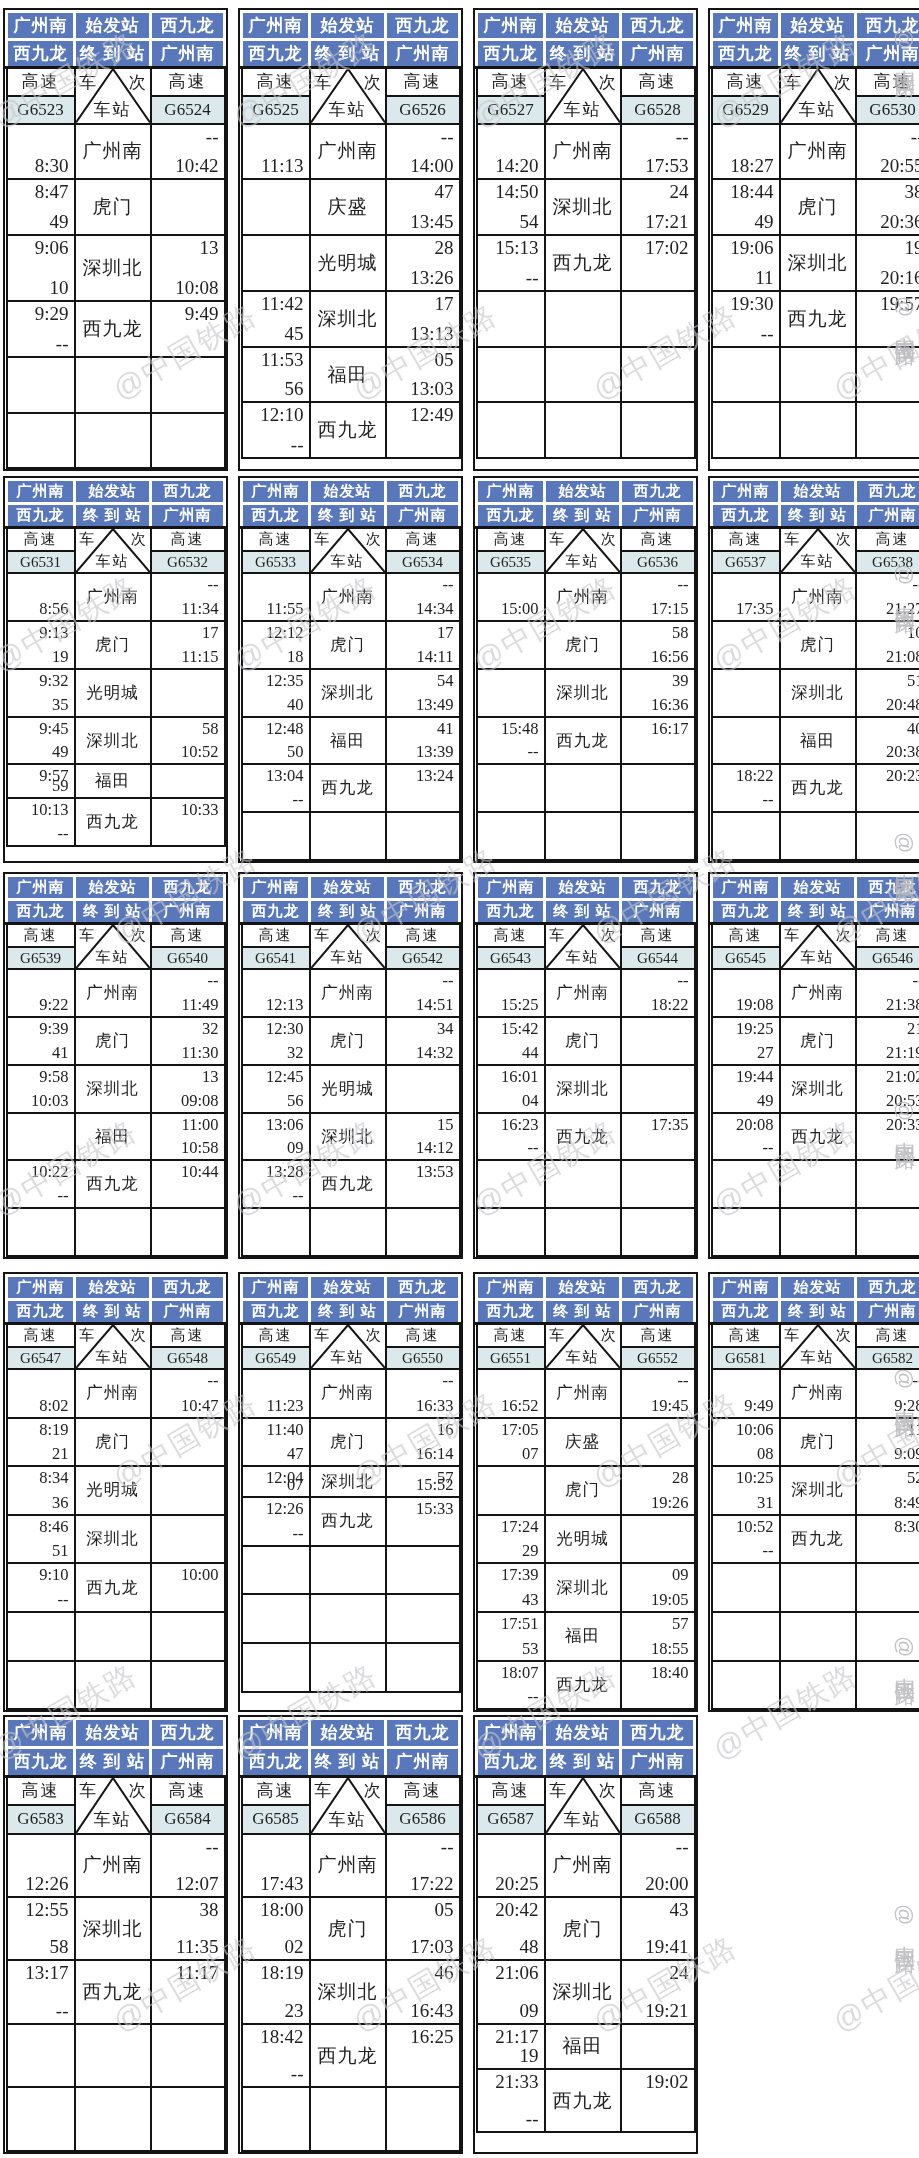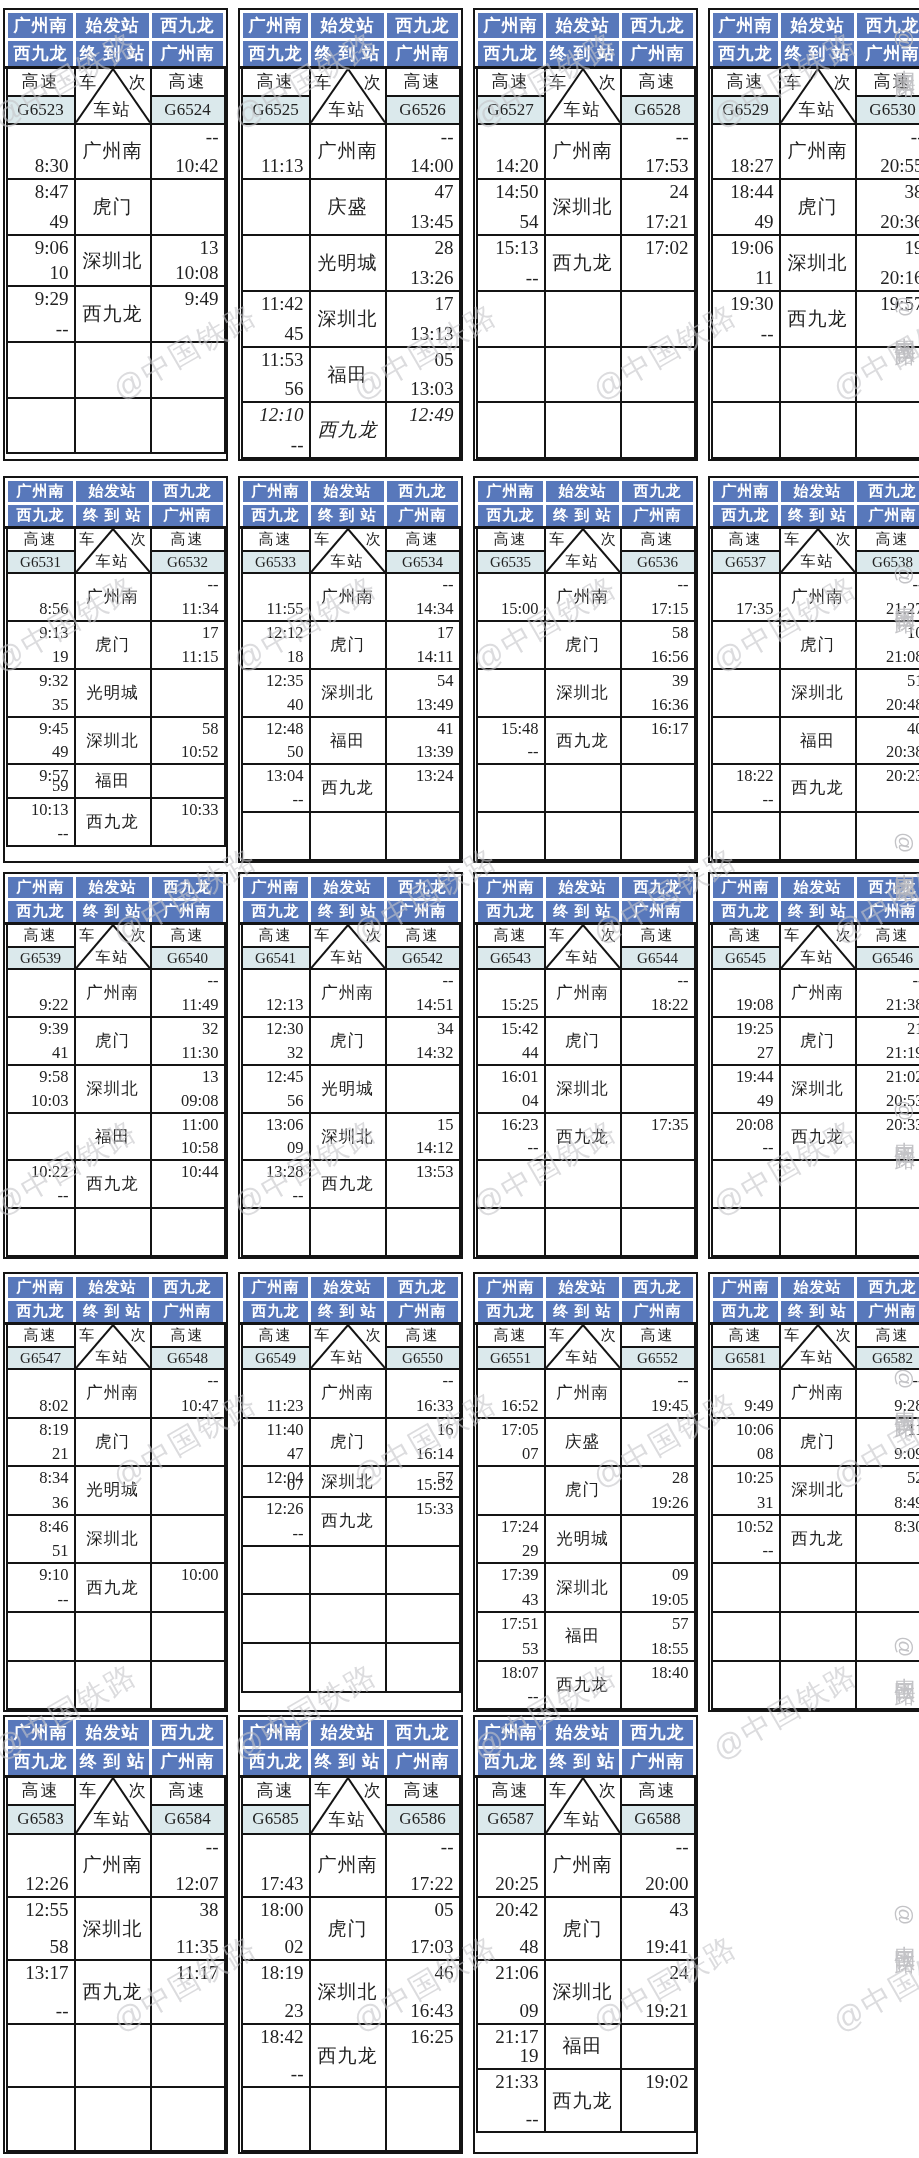--- a/index.html
+++ b/index.html
@@ -98,21 +98,21 @@
               <td class="tc">
                 <span class="t-top">8:47</span>
                 <span class="t-bot">49</span>
               </td>
               <td class="st">虎门</td>
               <td class="tc">
                 <span class="t-top"></span>
                 <span class="t-bot"></span>
               </td>
             </tr>
-            <tr style="height: 51px;">
+            <tr style="height: 66px;">
               <td class="tc">
                 <span class="t-top">9:06</span>
                 <span class="t-bot">10</span>
               </td>
               <td class="st">深圳北</td>
               <td class="tc">
                 <span class="t-top">13</span>
                 <span class="t-bot">10:08</span>
               </td>
             </tr>
@@ -235,21 +235,21 @@
               <td class="tc">
                 <span class="t-top">11:53</span>
                 <span class="t-bot">56</span>
               </td>
               <td class="st">福田</td>
               <td class="tc">
                 <span class="t-top">05</span>
                 <span class="t-bot">13:03</span>
               </td>
             </tr>
-            <tr style="height: 55.8px; font-style: italic;">
+            <tr style="height: 55.8px;">
               <td class="tc">
                 <span class="t-top">12:10</span>
                 <span class="t-bot">--</span>
               </td>
               <td class="st">西九龙</td>
               <td class="tc">
                 <span class="t-top">12:49</span>
                 <span class="t-bot"></span>
               </td>
             </tr>

